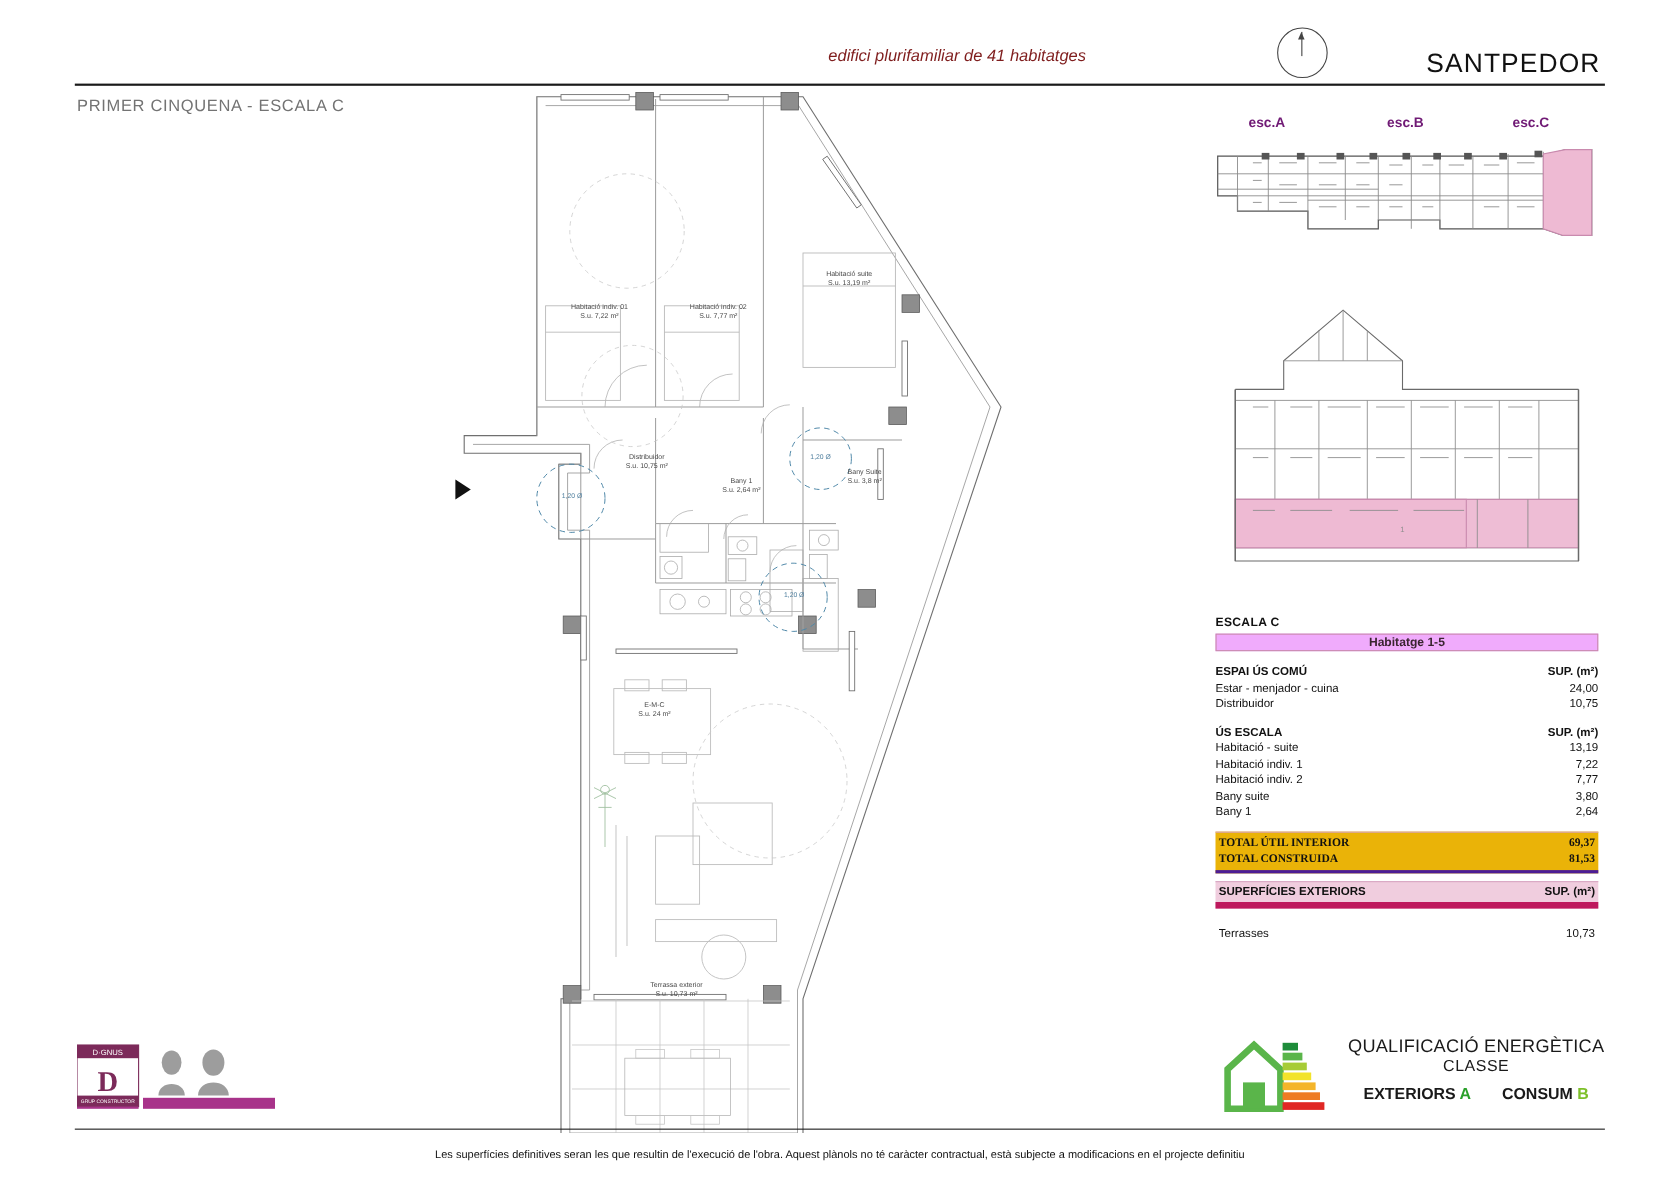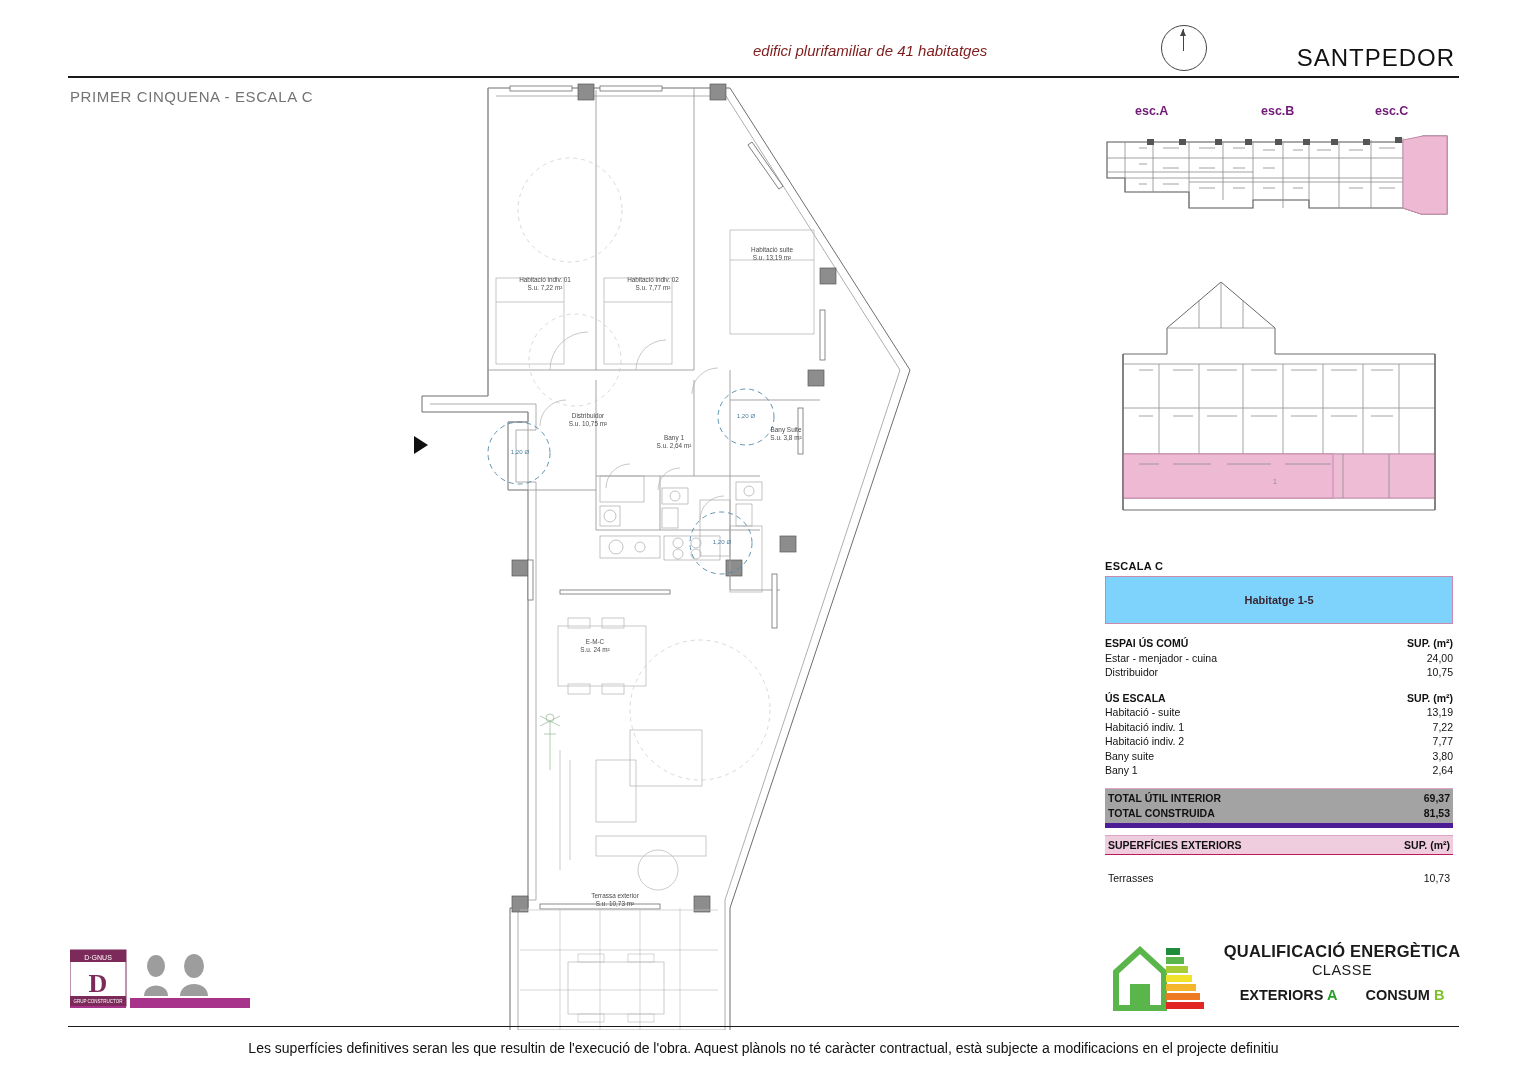--- a/index.html
+++ b/index.html
@@ -16,50 +16,50 @@
   .subtitle{position:absolute;left:70px;top:88px;font-size:15px;letter-spacing:.6px;color:#737373;}
   .hdr-center{position:absolute;left:753px;top:42px;font-size:15px;font-style:italic;color:#7f1d1d;}
   .hdr-right{position:absolute;right:72px;top:44px;font-size:24px;letter-spacing:1px;color:#111;}
   .compass{position:absolute;left:1161px;top:25px;width:44px;height:44px;border:1px solid #444;border-radius:50%;}
   .compass .needle{position:absolute;left:21px;top:3px;width:1px;height:22px;background:#444;}
   .compass .needle:after{content:"";position:absolute;left:-3px;top:0;width:0;height:0;
     border-left:3px solid transparent;border-right:3px solid transparent;border-bottom:7px solid #444;}
 
   
   .ftr-rule{position:absolute;left:68px;right:68px;bottom:53px;height:1.5px;background:#1a1a1a;}
-  .ftr-text{position:absolute;left:0;right:0;bottom:24px;text-align:center;font-size:14px;color:#111;}
+  .ftr-text{position:absolute;left:0;right:0;bottom:24px;text-align:center;font-size:10px;color:#111;}
 
   
   .keyplan{position:absolute;left:1103px;top:128px;width:348px;height:92px;}
   .kp-label{position:absolute;font-size:12.5px;font-weight:bold;color:#701a75;top:-24px;}
   .kp-svg{position:absolute;left:0;top:0;}
 
   
   .section{position:absolute;left:1103px;top:258px;width:352px;height:268px;}
 
   
   .tbl{position:absolute;left:1105px;top:560px;width:348px;font-size:10.5px;color:#111;}
   .tbl .escala{font-size:11px;font-weight:bold;letter-spacing:.3px;margin-bottom:4px;}
-  .tbl .band{background:#7dd3fc;border:1px solid #c98aae;text-align:center;font-weight:bold;
-    font-size:11px;padding:17px 0;color:#3a2530;margin-bottom:7px;}
+  .tbl .band{background:#f0abfc;border:1px solid #c98aae;text-align:center;font-weight:bold;
+    font-size:11px;padding:1px 0;color:#3a2530;margin-bottom:7px;}
   .row{display:flex;justify-content:space-between;line-height:14.5px;}
   .row.head{font-weight:bold;margin-top:12px;}
   .row.head.spaced{margin-top:11px;}
-  .tot{background:#a3a3a3;border-top:1px solid #d8a6c2;border-bottom:5px solid #4c1d95;
-    margin-top:10px;padding:2px 3px;}
+  .tot{background:#eab308;border-top:1px solid #d8a6c2;border-bottom:3px solid #4c1d95;
+    margin-top:10px;padding:2px 3px;font-family:Liberation Serif, serif;}
   .tot .row{font-weight:bold;line-height:15px;}
-  .ext{background:#f0cdde;border-top:1px solid #d8a6c2;border-bottom:1px solid #be185d;
+  .ext{background:#f0cdde;border-top:1px solid #d8a6c2;border-bottom:6px solid #be185d;
     margin-top:7px;padding:2px 3px;}
   .ext .row.head{margin-top:0;}
   .ext-body{padding:16px 3px;}
 
   
   .energy{position:absolute;left:1110px;bottom:62px;width:350px;height:80px;}
   .energy-txt{position:absolute;left:112px;top:4px;width:240px;text-align:center;}
-  .energy-txt .l1{font-size:16.5px;font-weight:bold;letter-spacing:.2px;}
+  .energy-txt .l1{font-size:16.5px;font-weight:normal;letter-spacing:.2px;}
   .energy-txt .l2{font-size:14.5px;letter-spacing:.5px;margin-top:1px;}
   .energy-txt .l3{font-size:14.5px;font-weight:bold;margin-top:9px;display:flex;justify-content:center;gap:28px;}
   .energy-txt .l3 .g{color:#2aa02a;}
   .energy-txt .l3 .b{color:#7ec02a;}
 
   
   .logo{position:absolute;left:70px;bottom:62px;width:180px;height:72px;}
 
   
   .plan{position:absolute;left:400px;top:70px;width:540px;height:960px;}

